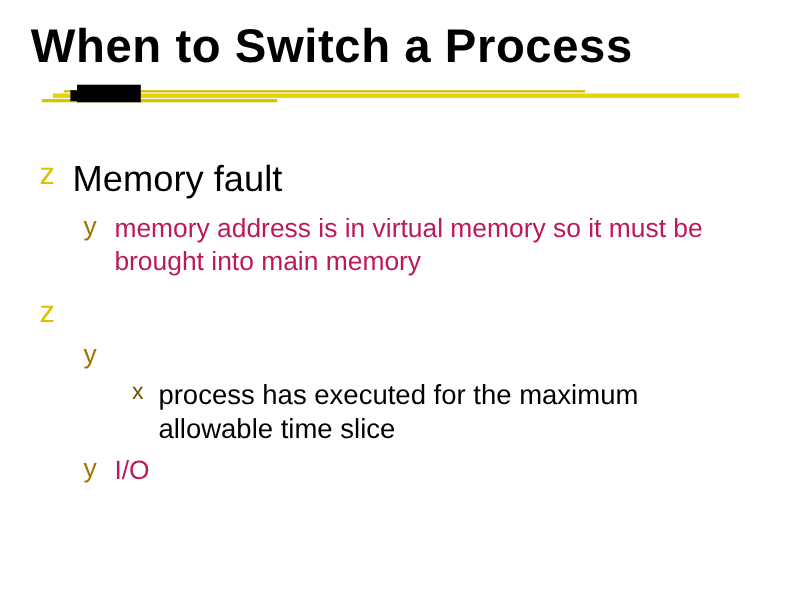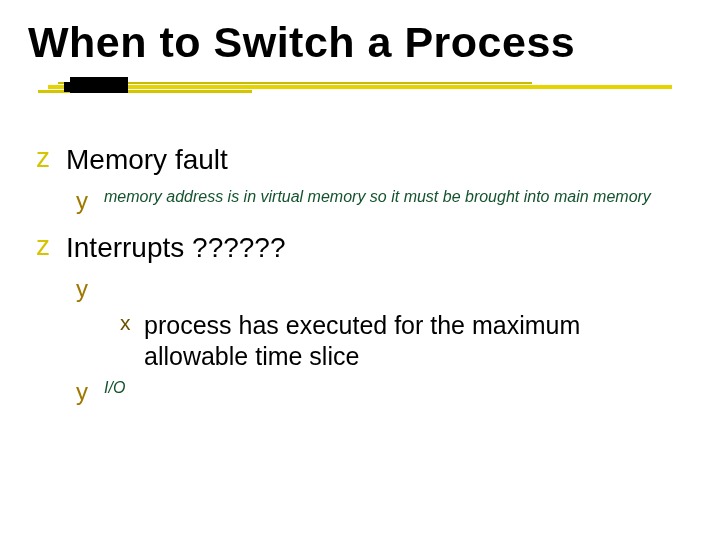--- a/index.html
+++ b/index.html
@@ -73,42 +73,41 @@
   }
   .lvl1 .bullet {
     font-size: 28px;
     color: #d7c400;
     width: 30px;
     flex: 0 0 30px;
     line-height: 1.1;
     font-family: "Zapf Dingbats", "Segoe UI Symbol", sans-serif;
   }
   .lvl1 .text {
-    font-size: 28px;
+    font-size: 33px;
     color: #000;
     line-height: 1.2;
   }
   .lvl2 {
     display: flex;
     align-items: flex-start;
     margin: 6px 0 6px 40px;
   }
   .lvl2 .bullet {
     font-size: 24px;
     color: #a07800;
     width: 28px;
     flex: 0 0 28px;
     line-height: 1.2;
   }
   .lvl2 .text {
-    font-size: 16px;
-    color: #14532d;
+    font-size: 24px;
+    color: #be185d;
     line-height: 1.25;
     max-width: 560px;
-    font-style: italic;
   }
   .lvl3 {
     display: flex;
     align-items: flex-start;
     margin: 4px 0 4px 84px;
   }
   .lvl3 .bullet {
     font-size: 21px;
     color: #6b5200;
     width: 24px;
@@ -143,21 +142,20 @@
       <span class="bullet">z</span>
       <span class="text">Memory fault</span>
     </div>
     <div class="lvl2">
       <span class="bullet">y</span>
       <span class="text">memory address is in virtual memory so it must be brought into main memory</span>
     </div>
 
     <div class="lvl1">
       <span class="bullet">z</span>
-      <span class="text">Interrupts ??????</span>
     </div>
     <div class="lvl2">
       <span class="bullet">y</span>
     </div>
     <div class="lvl3">
       <span class="bullet">x</span>
       <span class="text">process has executed for the maximum allowable time slice</span>
     </div>
     <div class="lvl2">
       <span class="bullet">y</span>

